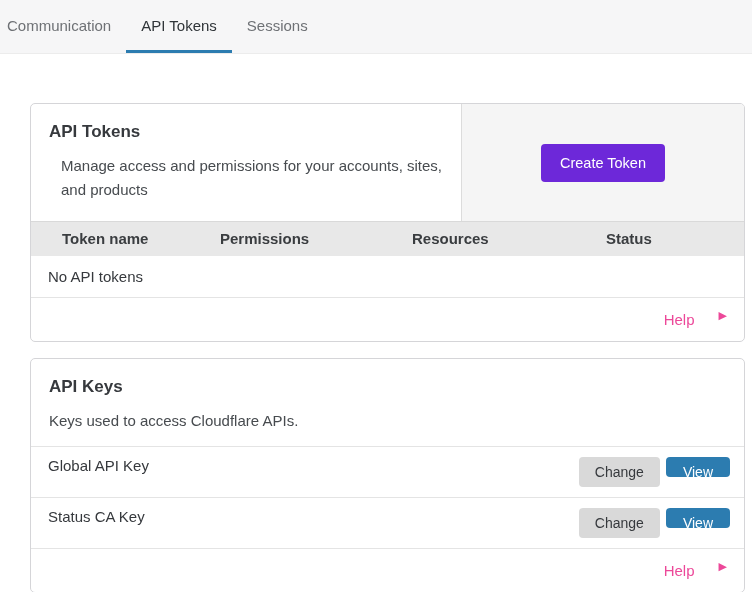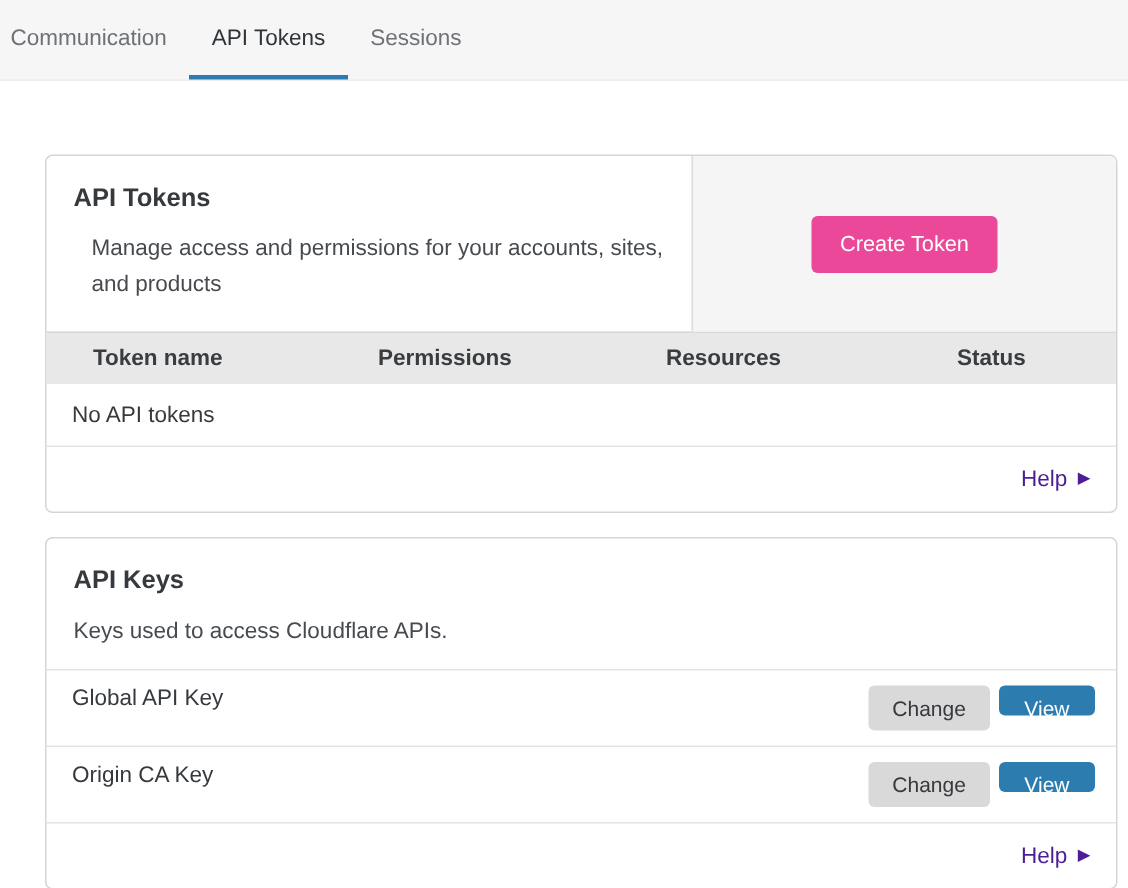--- a/index.html
+++ b/index.html
@@ -69,21 +69,21 @@
   .tokens-header-left .card-desc { max-width: 392px; margin-left: 12px; }
   .tokens-header-right {
     flex: 1;
     background: #f5f5f5;
     border-left: 1px solid #dcdcdc;
     display: flex;
     align-items: center;
     justify-content: center;
   }
   .btn-primary {
-    background: #ec4899;
+    background: #6d28d9;
     color: #ffffff;
     border: none;
     border-radius: 4px;
     font-family: "Liberation Sans", sans-serif;
     font-size: 14.5px;
     line-height: 16px;
     padding: 8px 19px;
     height: 38px;
     cursor: pointer;
   }
@@ -93,43 +93,42 @@
     display: flex;
     background: #e8e8e8;
     border-top: 1px solid #d9d9d9;
     font-weight: bold;
     font-size: 15px;
     color: #3a3d40;
     padding: 8px 14px;
     line-height: 18px;
   }
   .col-token  { flex: 0 0 175px; padding-left: 17px; }
-  .col-perm   { flex: 0 0 192px; margin-left: 32px; }
+  .col-perm   { flex: 0 0 192px; }
   .col-res    { flex: 0 0 194px; }
   .col-status { flex: 1; }
 
   .empty-row {
     padding: 11px 17px;
     font-size: 15px;
     line-height: 19px;
     color: #36393d;
     border-bottom: 1px solid #e4e4e4;
   }
 
   .card-footer {
     display: flex;
     justify-content: flex-end;
     align-items: center;
     padding: 12px 17px;
   }
   .help-link {
     display: inline-flex;
-    align-items: center;
-    gap: 7px;
-    color: #4c1d95;
+    gap: 24px;
+    color: #ec4899;
     font-size: 15px;
     line-height: 19px;
     text-decoration: none;
     cursor: pointer;
   }
   .help-arrow { font-size: 11px; line-height: 11px; }
 
   
   .keys-header {
     padding: 16px 18px 13px 18px;
@@ -217,21 +216,21 @@
 
     <div class="key-row">
       <span class="key-label">Global API Key</span>
       <span class="key-buttons">
         <button class="btn-secondary">Change</button>
         <button class="btn-view">View</button>
       </span>
     </div>
 
     <div class="key-row">
-      <span class="key-label">Origin CA Key</span>
+      <span class="key-label">Status CA Key</span>
       <span class="key-buttons">
         <button class="btn-secondary">Change</button>
         <button class="btn-view">View</button>
       </span>
     </div>
 
     <div class="card-footer">
       <a class="help-link">
         <span>Help</span>
         <span class="help-arrow">▶</span>

